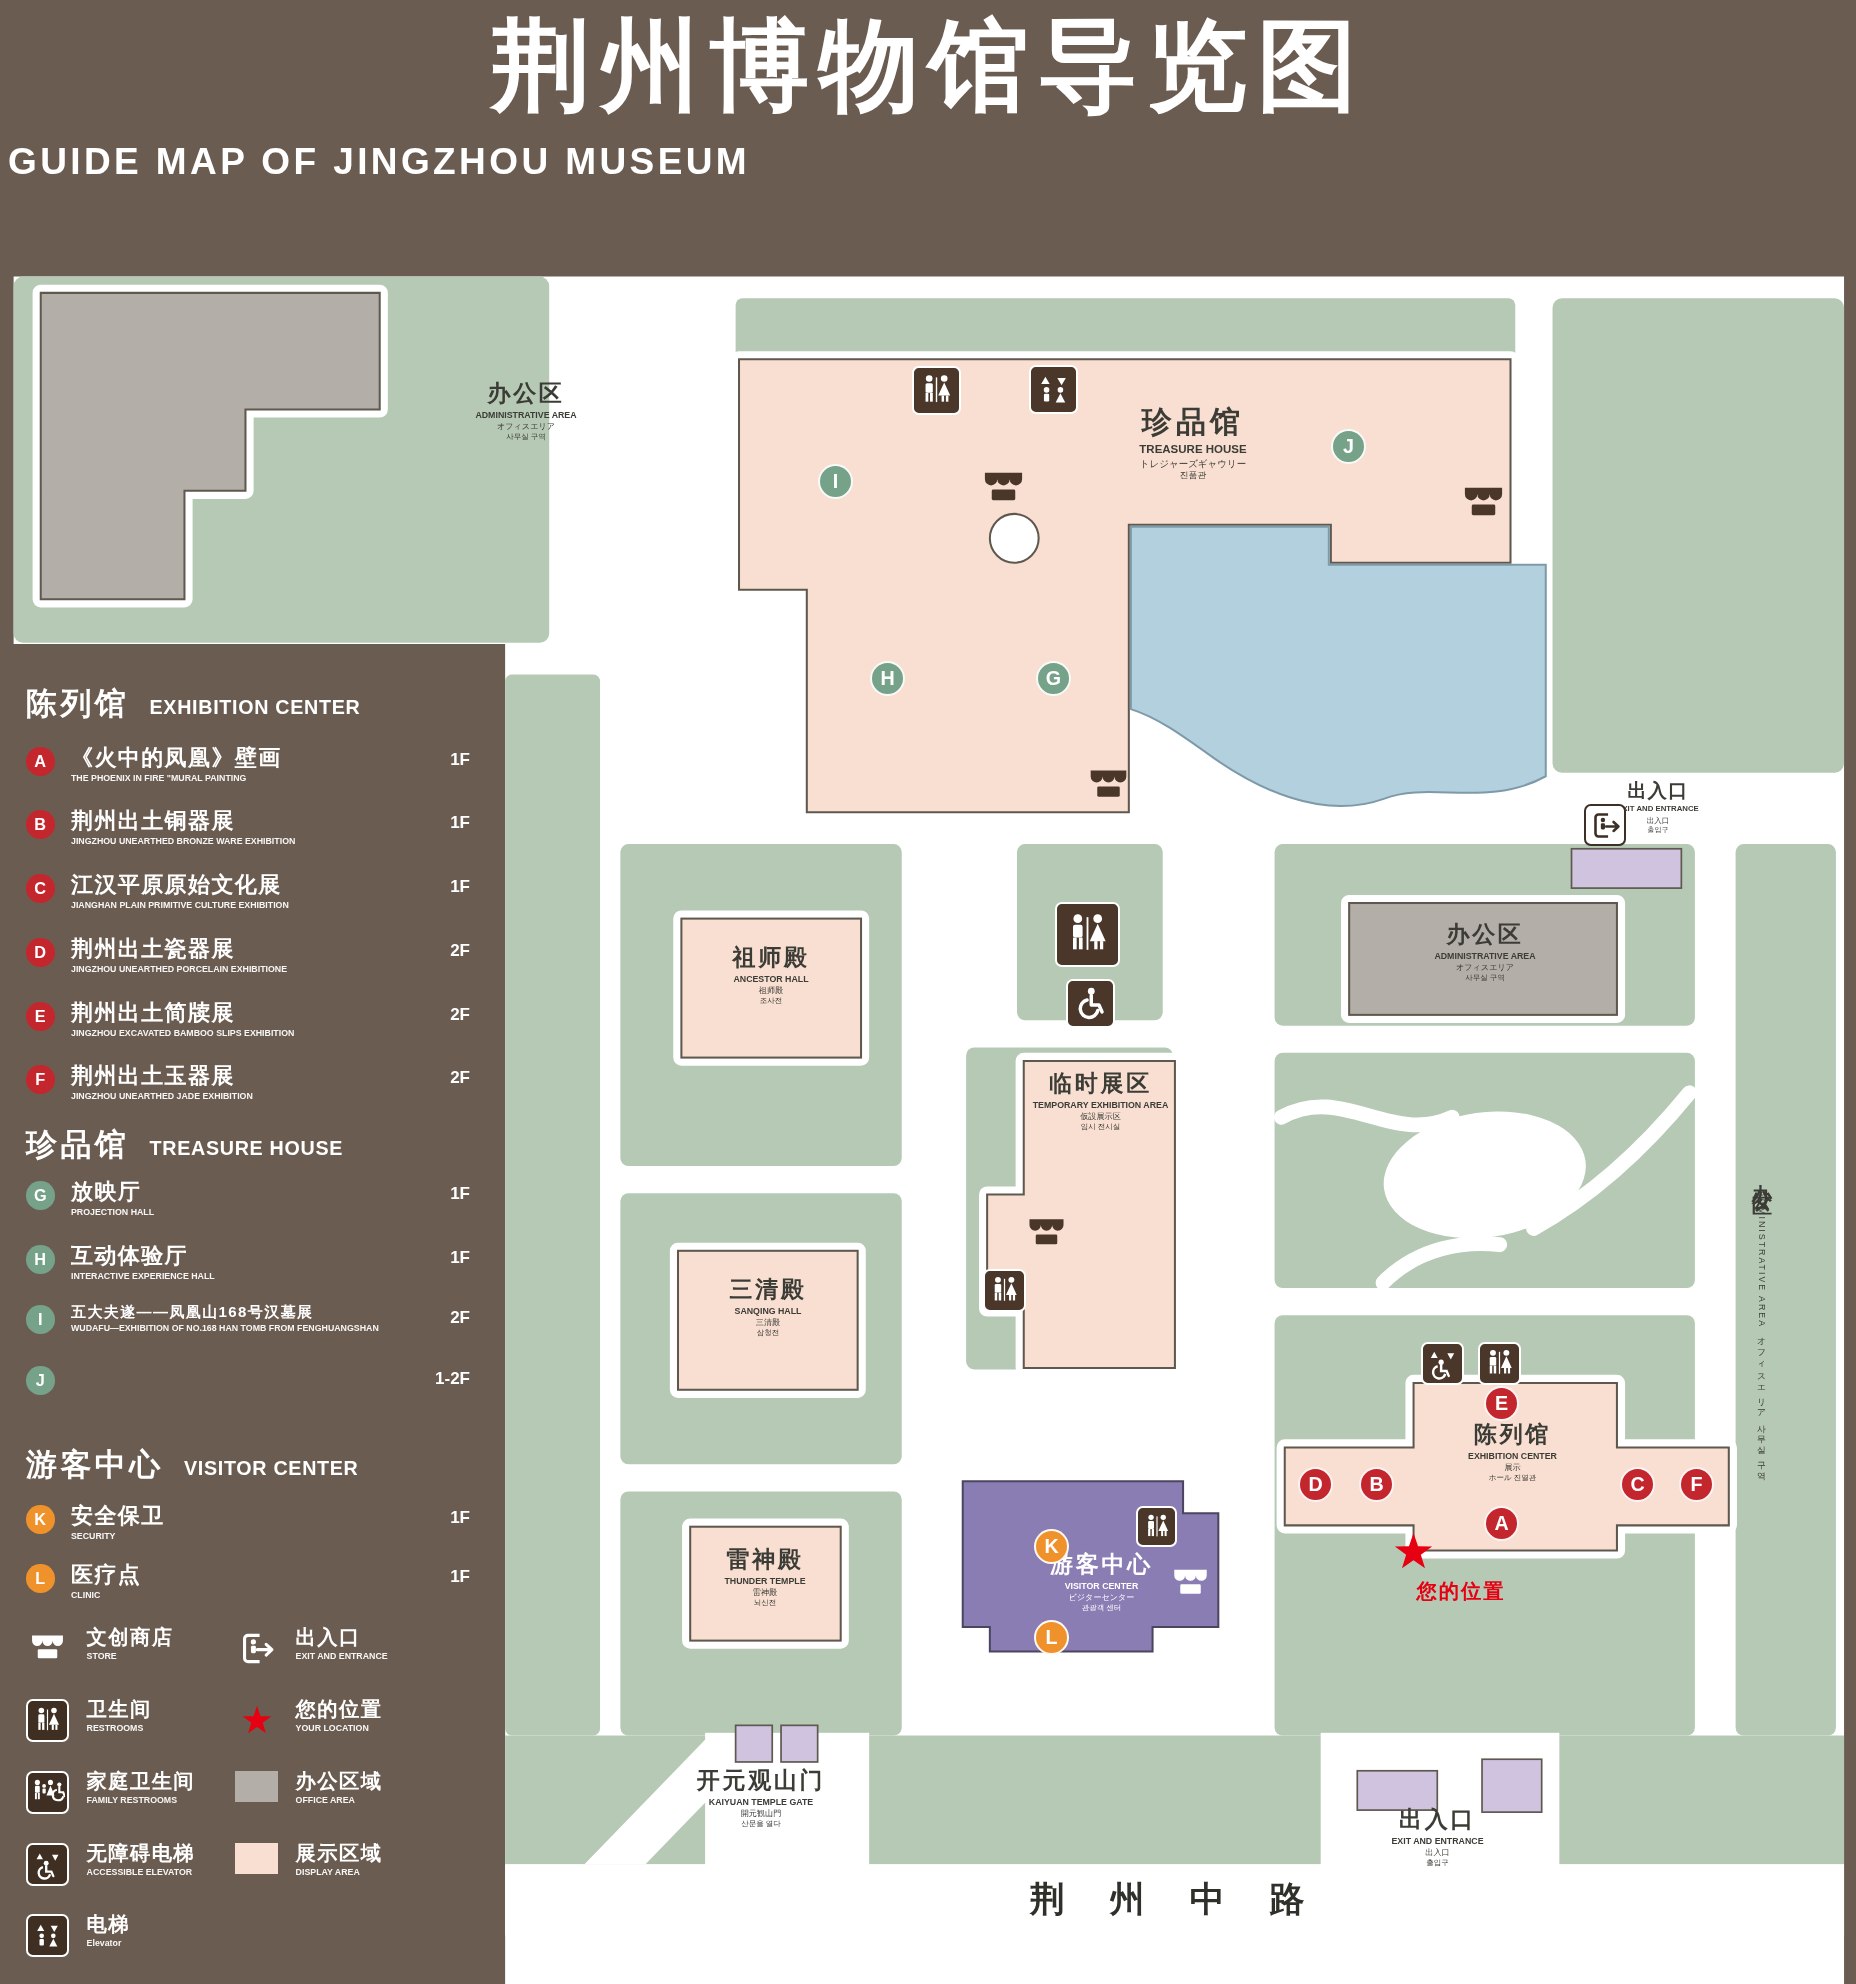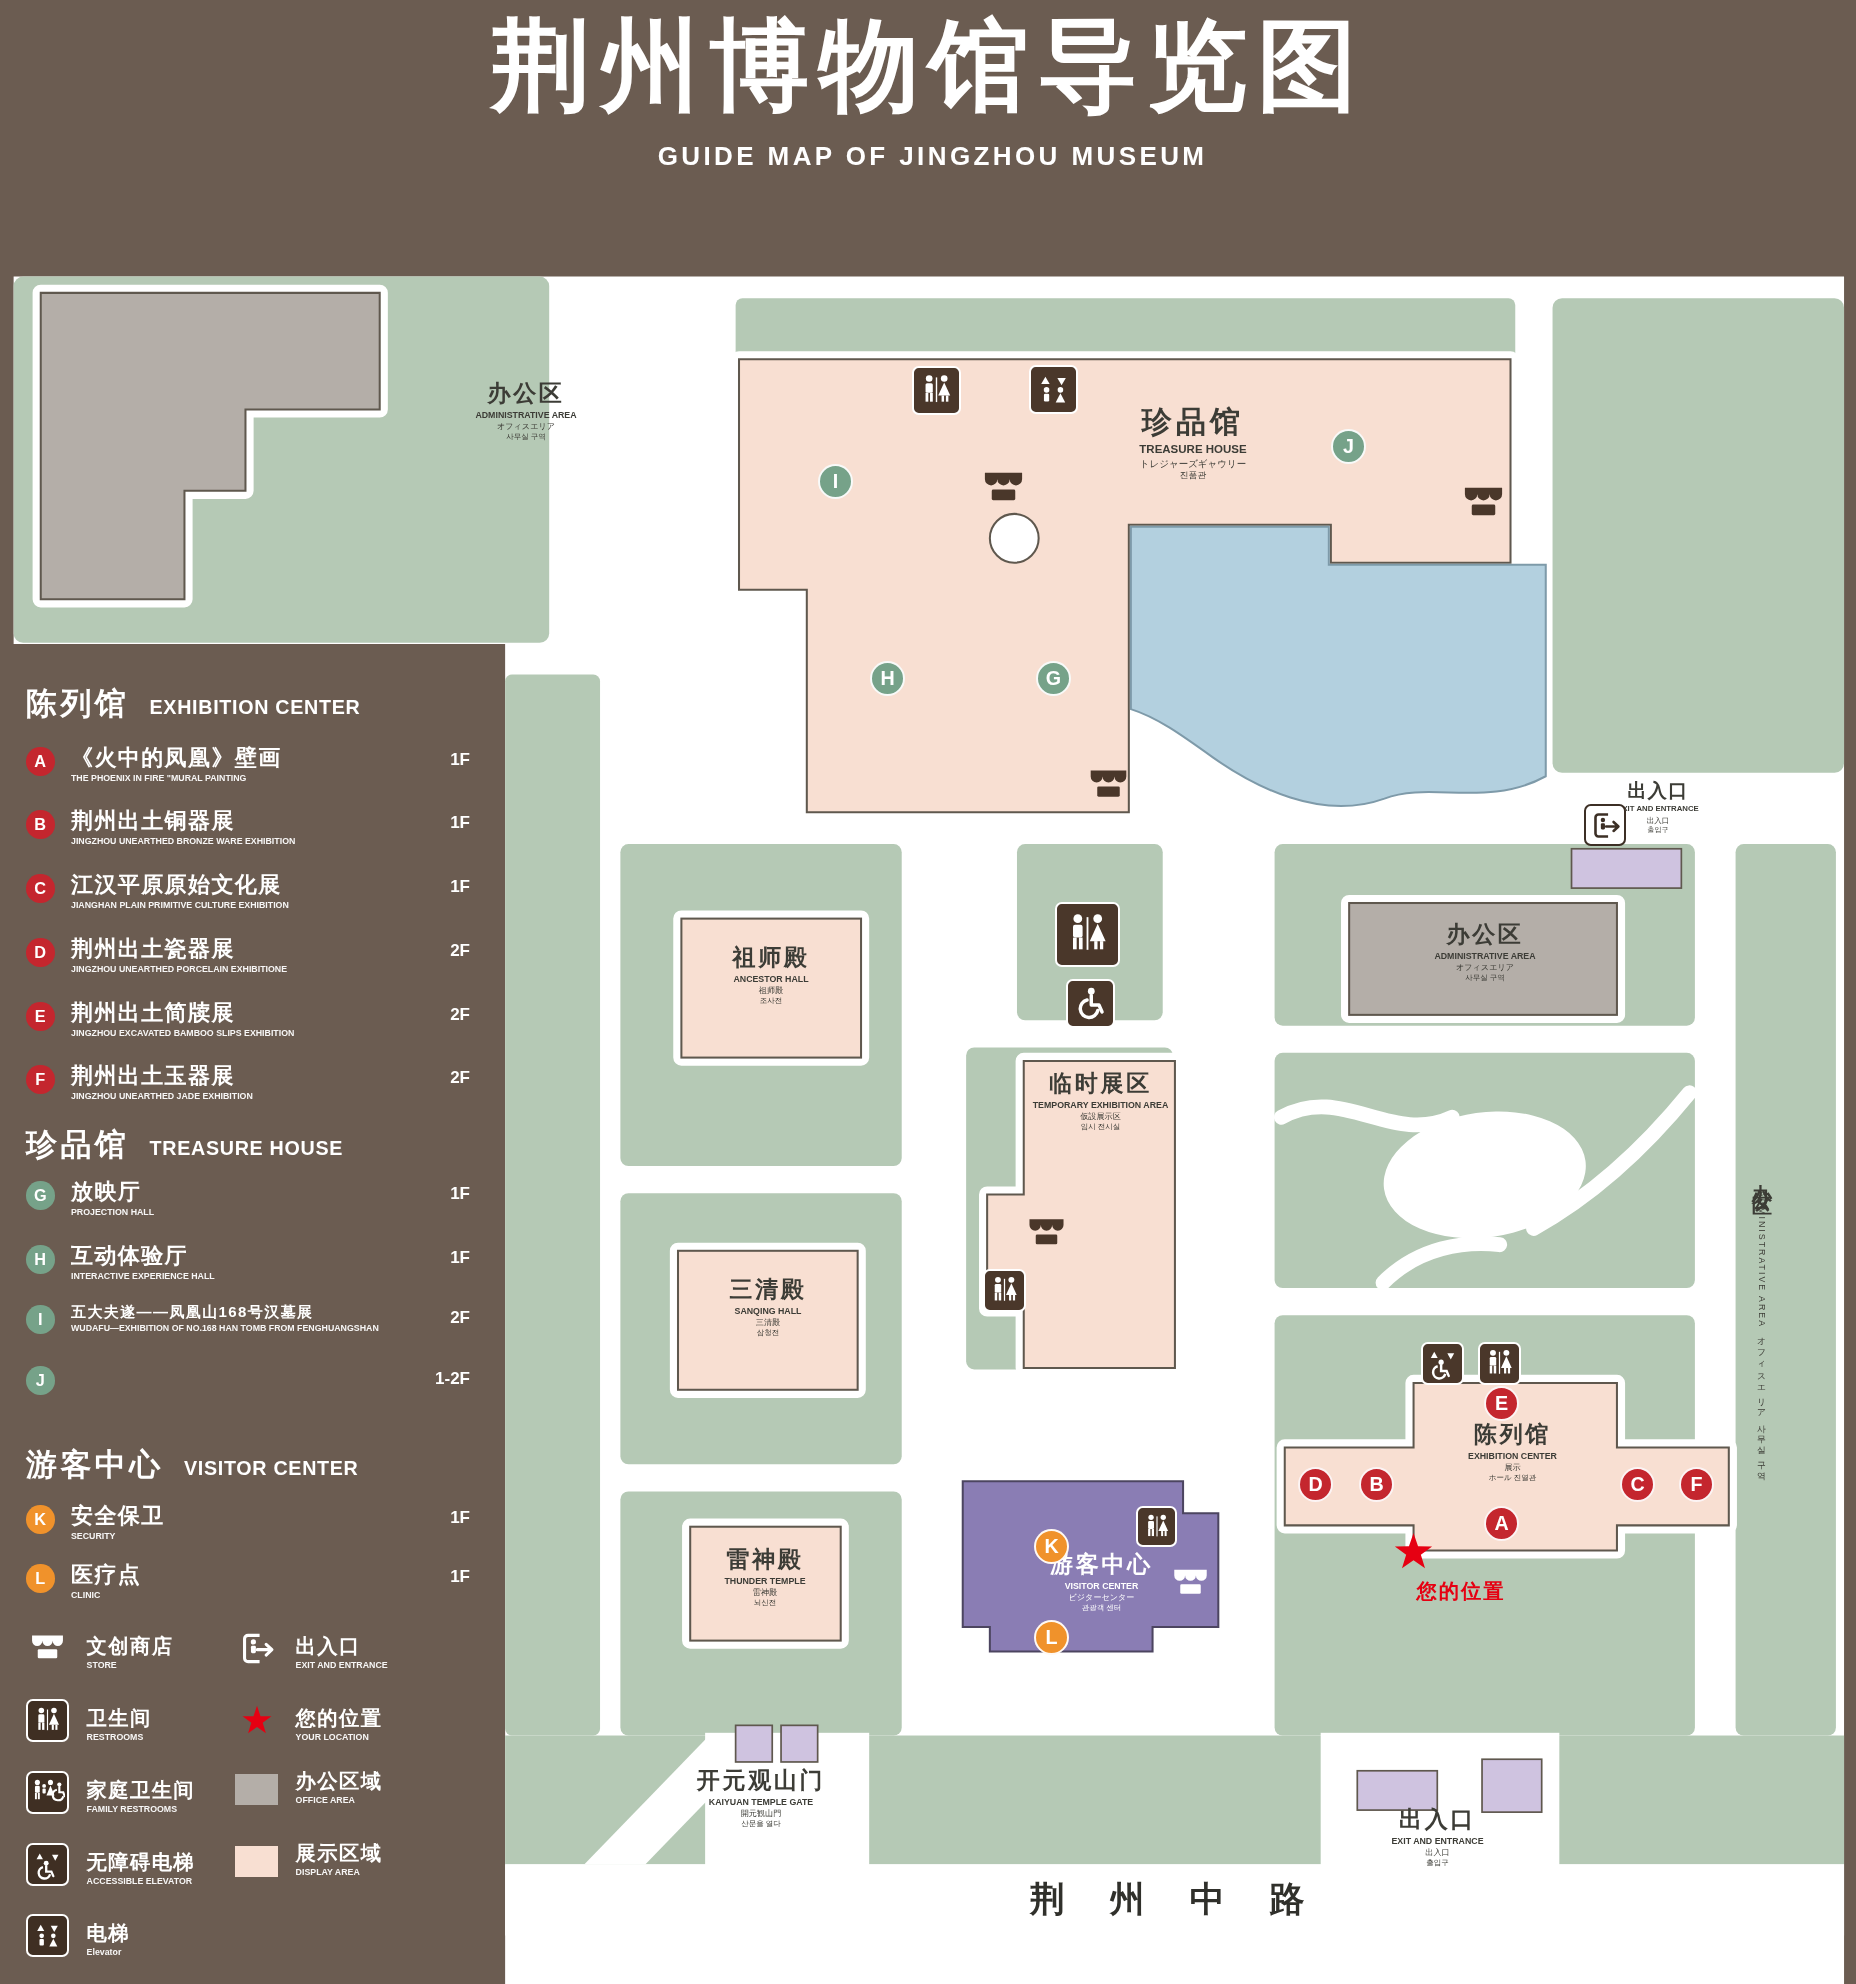--- a/index.html
+++ b/index.html
@@ -3,22 +3,22 @@
 <meta charset="utf-8">
 <style>
   *{margin:0;padding:0;box-sizing:border-box}
   html,body{background:#6b5c51}
   body{font-family:"Liberation Sans", sans-serif;}
   #canvas{position:relative;width:1857px;height:1985px;background:#6b5c51;overflow:hidden}
 
   
   .title-cn{position:absolute;left:0;right:0;top:9.5px;text-align:center;color:#ffffff;
     font-size:100px;font-weight:900;letter-spacing:9.5px;line-height:1.1}
-  .title-en{position:absolute;left:8px;right:0;top:141px;text-align:center;color:#ffffff;
-    font-size:26px;font-weight:600;letter-spacing:3.4px}
+  .title-en{position:absolute;left:8px;right:0;top:141px;text-align:left;color:#ffffff;
+    font-size:37px;font-weight:600;letter-spacing:3.4px}
 
   
   #map-svg{position:absolute;left:0;top:0}
   .green{fill:#b5c9b5}
   .wgap{fill:#ffffff}
   .halo{fill:#ffffff;stroke:#ffffff;stroke-width:24;stroke-linejoin:round}
   .bld-pink{fill:#f8dfd2;stroke:#5f584e;stroke-width:3}
   .bld-gray{fill:#b4aea8;stroke:#5f584e;stroke-width:3}
   .bld-purple{fill:#8a7db4;stroke:#4c4560;stroke-width:3}
   .bld-lav{fill:#cfc3e0;stroke:#5f584e;stroke-width:2.5}
@@ -71,21 +71,21 @@
   .lg-item{position:absolute;left:26px;width:444px;color:#fff}
   .lg-badge{position:absolute;left:0;top:1.4px;width:28.5px;height:28.5px;border-radius:50%;color:#fff;
     font-weight:bold;font-size:16.3px;display:flex;align-items:center;justify-content:center}
   .lg-badge.red{background:#c4262e}
   .lg-badge.green{background:#76a289}
   .lg-badge.orange{background:#f0922b}
   .lg-body{margin-left:45px;margin-right:61px}
   .lg-cn{font-size:22px;font-weight:600;letter-spacing:1.4px;line-height:1.1}
   .lg-en{font-size:8.8px;font-weight:bold;margin-top:2.7px;line-height:1.25;opacity:.95}
   .lg-floor{position:absolute;right:0;top:4.1px;font-size:17px;font-weight:600}
-  .lg-sym{position:absolute;color:#fff;display:flex;align-items:flex-end;gap:17.6px}
+  .lg-sym{position:absolute;color:#fff;display:flex;align-items:flex-start;gap:17.6px}
   .lg-sym-icon{width:43px;height:43px;display:flex;align-items:center;justify-content:center;flex:0 0 43px}
   .lg-sym-icon.box{background:#3f2f23;border:2px solid #fff;border-radius:6.8px;color:#fff}
   .lg-sym-icon.plain{color:#fff}
   .lg-sym-icon.star{color:#e60012}
   .swatch{width:43px;height:31px;flex:0 0 43px}
   .swatch.gray{background:#b4aea8}
   .swatch.pink{background:#f8dfd2}
   .ls-cn{display:block;font-size:20.3px;font-weight:600;letter-spacing:1.4px;line-height:1.05}
   .ls-en{display:block;font-size:8.8px;font-weight:bold;margin-top:2.7px;opacity:.95}
 </style>

